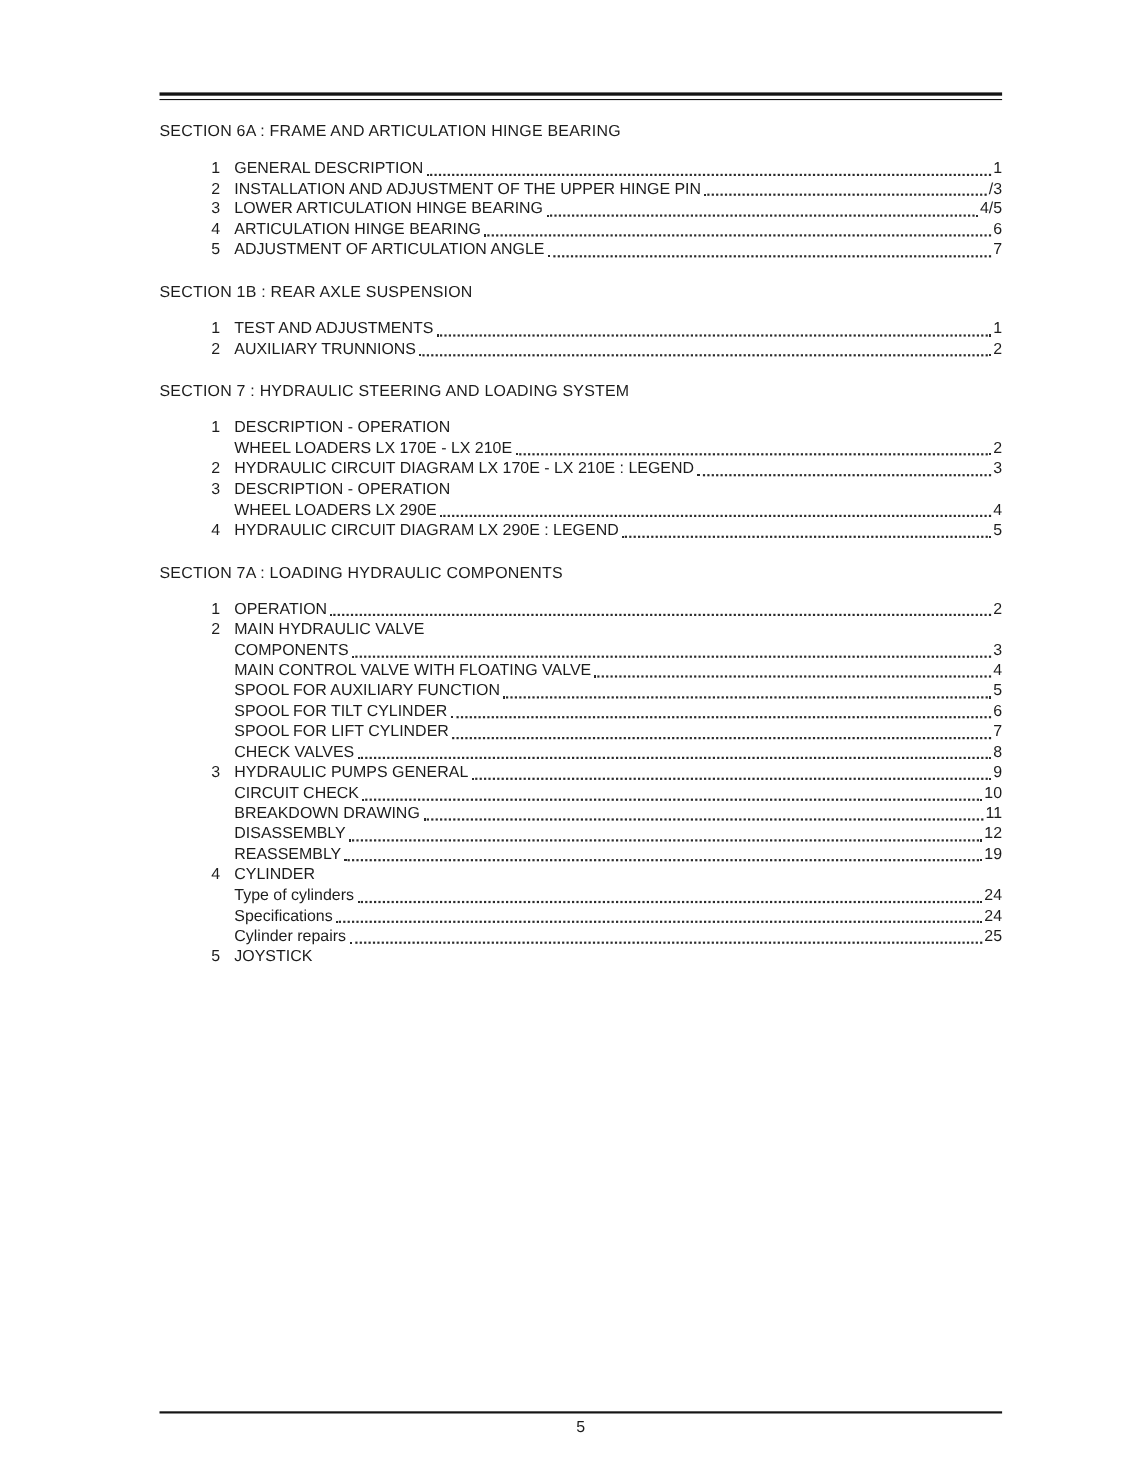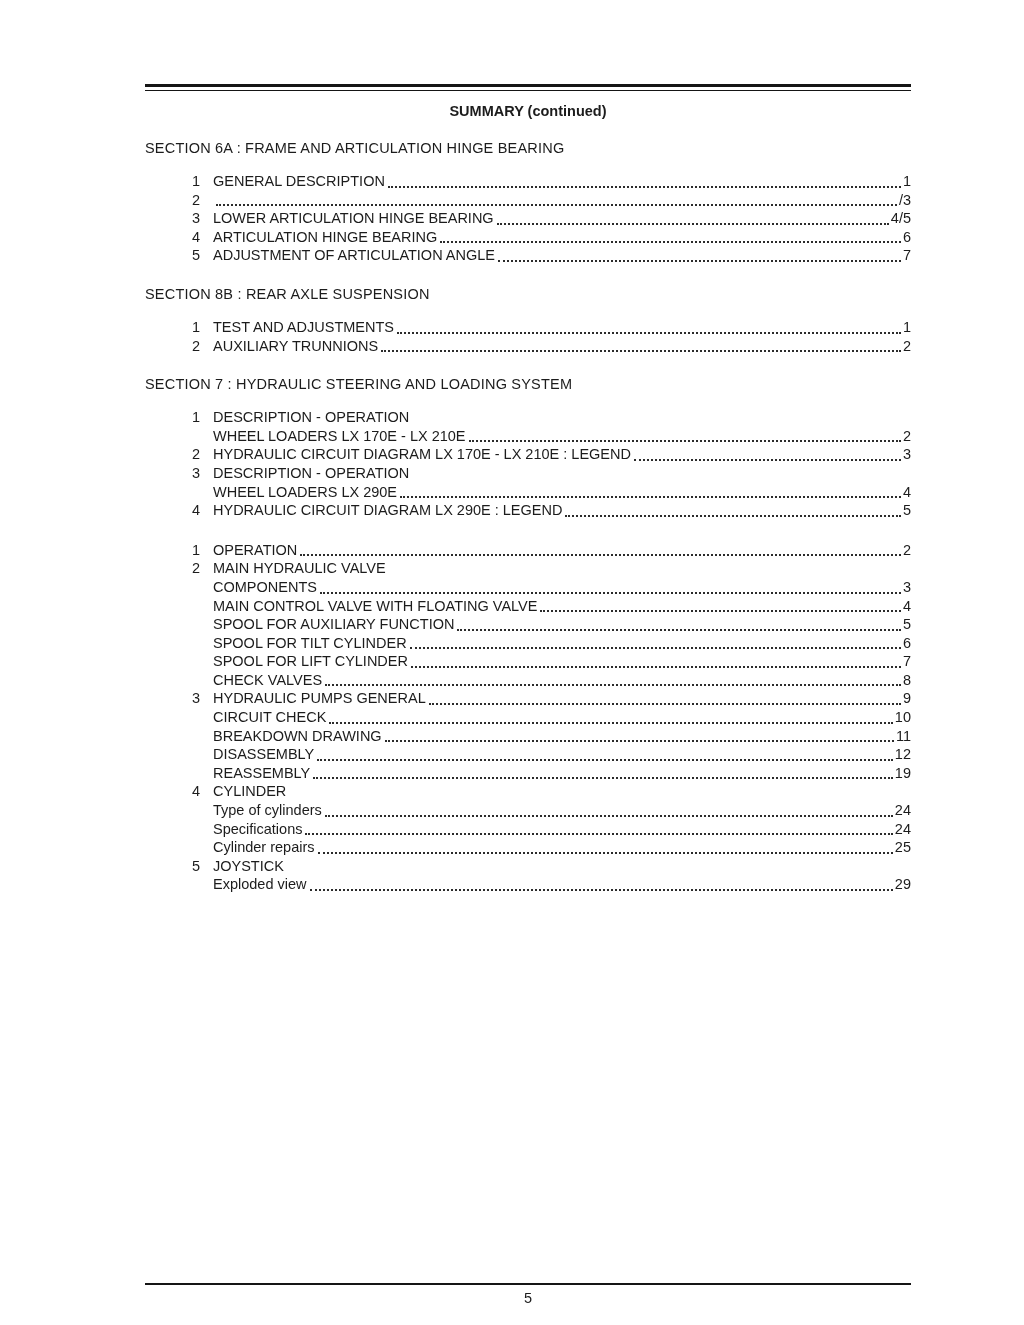--- a/index.html
+++ b/index.html
@@ -70,34 +70,34 @@
     text-align: center;
     font-size: 14.5px;
     margin-top: 5px;
   }
 </style>
 </head>
 <body>
 
 <div class="content">
   <div class="top-rule"></div>
-  <div class="doc-title">SUMMARY (continued)</div>
   <div class="toc" id="toc">
   <div class="section">
     <div class="section-heading">SECTION 6A : FRAME AND ARTICULATION HINGE BEARING</div>
     <div class="section-entries">
   <div class="line">
     <span class="num">1</span>
     <span class="txt">GENERAL DESCRIPTION</span>
     <span class="dots"></span>
     <span class="pg">1</span>
   </div>
 
   <div class="line">
     <span class="num">2</span>
+    <span class="txt">INSTALLATION AND ADJUSTMENT OF THE UPPER HINGE PIN</span>
     <span class="dots"></span>
     <span class="pg">/3</span>
   </div>
 
   <div class="line">
     <span class="num">3</span>
     <span class="txt">LOWER ARTICULATION HINGE BEARING</span>
     <span class="dots"></span>
     <span class="pg">4/5</span>
   </div>
@@ -112,21 +112,21 @@
   <div class="line">
     <span class="num">5</span>
     <span class="txt">ADJUSTMENT OF ARTICULATION ANGLE</span>
     <span class="dots"></span>
     <span class="pg">7</span>
   </div>
 </div>
   </div>
 
   <div class="section">
-    <div class="section-heading">SECTION 8B : REAR AXLE SUSPENSION</div>
+    <div class="section-heading">SECTION 1B : REAR AXLE SUSPENSION</div>
     <div class="section-entries">
   <div class="line">
     <span class="num">1</span>
     <span class="txt">TEST AND ADJUSTMENTS</span>
     <span class="dots"></span>
     <span class="pg">1</span>
   </div>
 
   <div class="line">
     <span class="num">2</span>
@@ -176,20 +176,21 @@
   <div class="line">
     <span class="num">4</span>
     <span class="txt">HYDRAULIC CIRCUIT DIAGRAM LX 290E : LEGEND</span>
     <span class="dots"></span>
     <span class="pg">5</span>
   </div>
 </div>
   </div>
 
   <div class="section">
+    <div class="section-heading">SECTION 7A : LOADING HYDRAULIC COMPONENTS</div>
     <div class="section-entries">
   <div class="line">
     <span class="num">1</span>
     <span class="txt">OPERATION</span>
     <span class="dots"></span>
     <span class="pg">2</span>
   </div>
 
   <div class="line">
     <span class="num">2</span>
@@ -300,26 +301,20 @@
     <span class="dots"></span>
     <span class="pg">25</span>
   </div>
 
   <div class="line">
     <span class="num">5</span>
     <span class="txt">JOYSTICK</span>
 
   </div>
 
-  <div class="line">
-    <span class="num"></span>
-    <span class="txt">Exploded view</span>
-    <span class="dots"></span>
-    <span class="pg">29</span>
-  </div>
 </div>
   </div>
 </div>
 </div>
 
 <div class="footer">
   <div class="bottom-rule"></div>
   <div class="page-number">5</div>
 </div>
 

